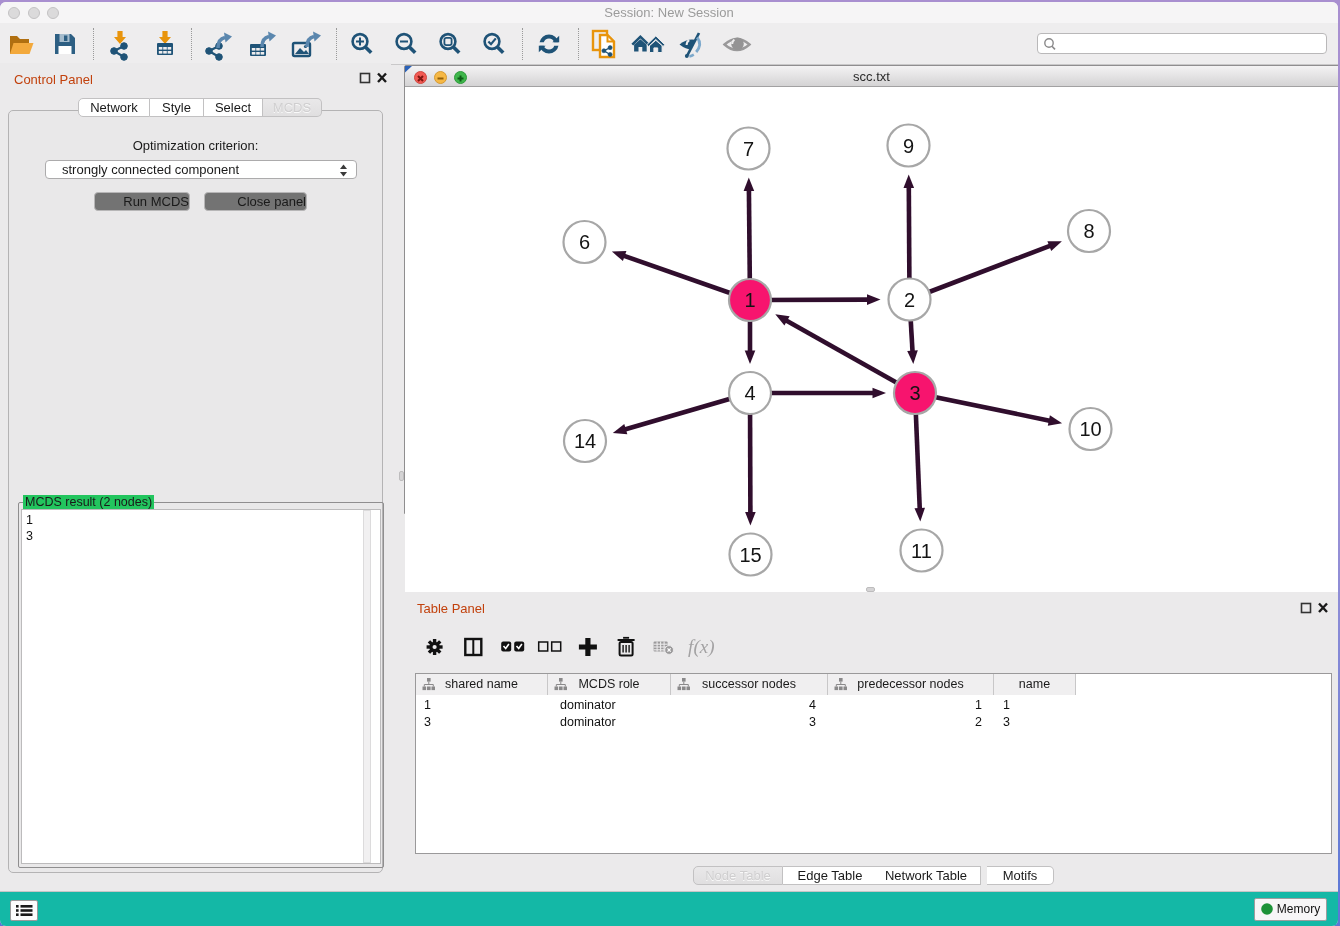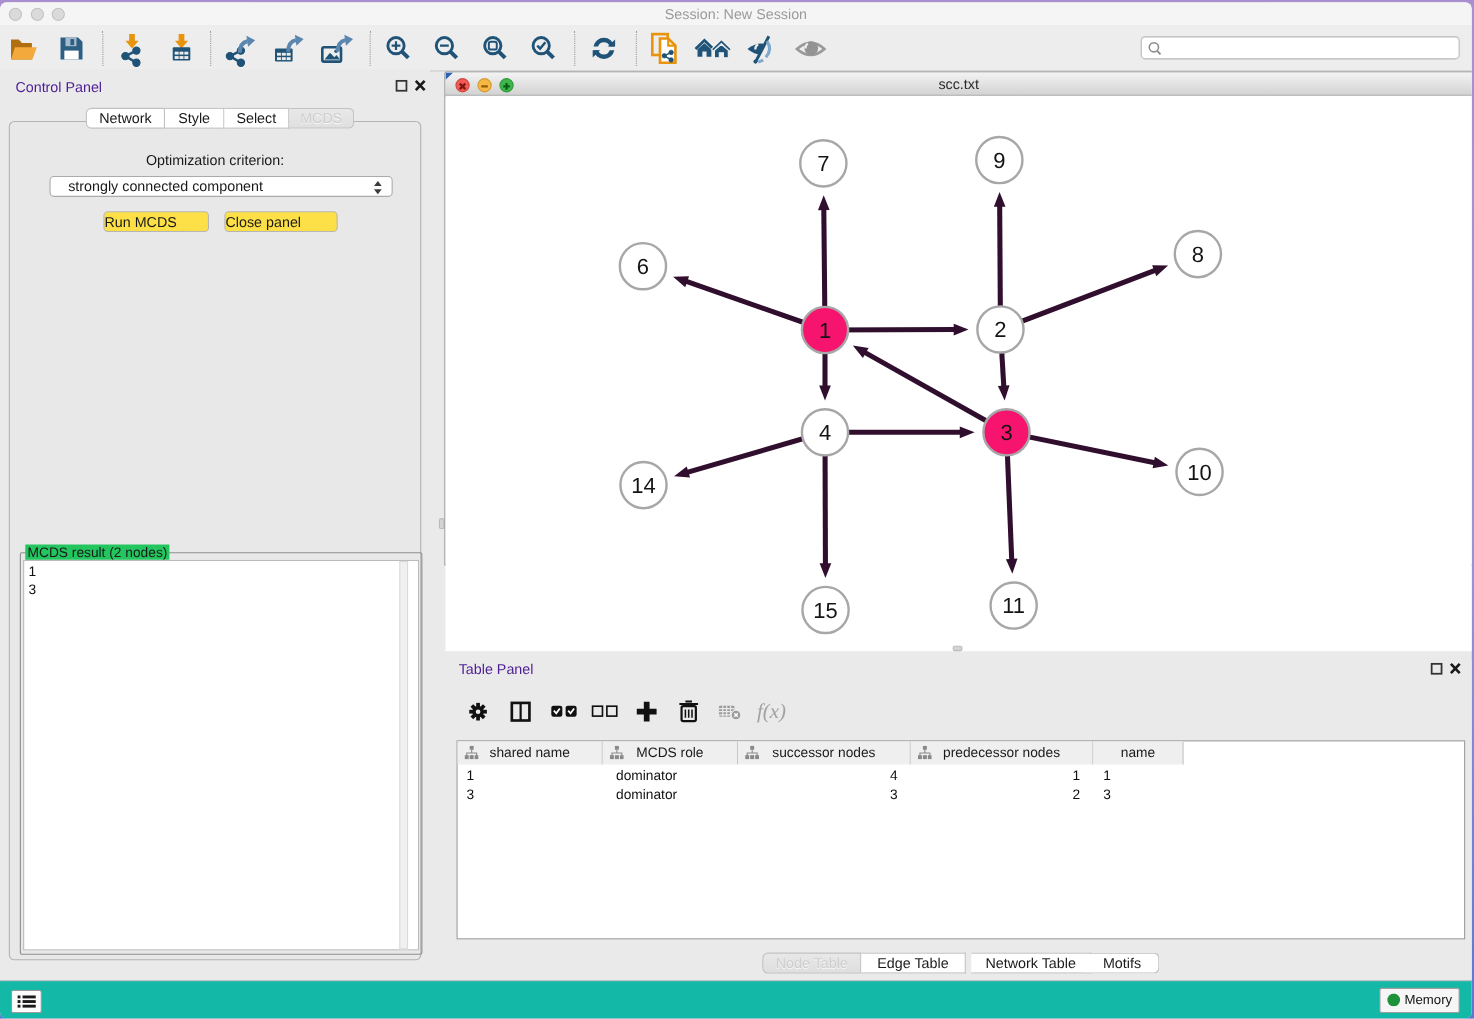--- a/index.html
+++ b/index.html
@@ -11,33 +11,33 @@
 #titlebar{position:absolute;left:0;top:0;width:100%;height:21px;background:#f6f5f6;}
 #titlebar .tl{position:absolute;top:4.5px;width:12px;height:12px;border-radius:50%;
  background:#dbdadb;border:1px solid #c3c2c3}
 #title{position:absolute;top:3px;width:100%;text-align:center;font-size:13px;color:#9b9b9b}
 #toolbar{position:absolute;left:0;top:21px;width:100%;height:42px;background:#eeedee;
  border-bottom:1px solid #c9c8c9}
 .tsep{position:absolute;top:5px;height:32px;width:0;border-left:1px dotted #9a9a9a}
 #search{position:absolute;left:1037px;top:10px;width:290px;height:21px;background:#fff;
  border:1px solid #b9b8b9;border-radius:4px}
 #cp{position:absolute;left:0;top:61px;width:391px;height:828px;background:#ebeaeb}
-.ptitle{font-size:13px;color:#4c1d95}
+.ptitle{font-size:13px;color:#c2410c}
 #cp-tabs{position:absolute;top:35px;left:78px;height:19px;z-index:3}
 .tab{position:absolute;top:0;height:19px;background:#fff;border:1px solid #c2c1c2;
  font-size:13px;color:#1a1a1a;text-align:center;line-height:18px}
 .tab.sel{background:linear-gradient(#e9e8e9,#e0dfe0);color:#cfcecf;
  text-shadow:0 1px 0 #fafafa}
 #cp-panel{position:absolute;left:8px;top:47px;width:375px;height:763px;
  background:#e9e8e9;border:1px solid #b4b3b4;border-radius:5px}
 #combo{position:absolute;left:36px;top:49px;width:312px;height:19px;background:#fff;
  border:1px solid #acabac;border-radius:4px;font-size:13px;color:#1a1a1a;
  line-height:17px;padding-left:16px}
-.btn{position:absolute;height:19px;background:#fde047;border:1px solid #b7b6b7;
- border-radius:4px;font-size:13px;color:#1a1a1a;text-align:left;line-height:17px}
+.btn{position:absolute;height:19px;background:#737373;border:1px solid #b7b6b7;
+ border-radius:4px;font-size:13px;color:#1a1a1a;text-align:right;line-height:17px}
 #grp{position:absolute;left:9px;top:391px;width:366px;height:366px;
  border:1px solid #8f8e8f;border-radius:2px}
 #grp-leg{position:absolute;left:4px;top:-8px;background:#22c55e;padding:0 2px;
  font-size:12.5px;color:#1a1a1a}
 #grp-ta{position:absolute;left:2px;top:6px;width:360px;height:355px;background:#fff;
  border:1px solid #bcbbbc;font-size:12.5px;color:#111;line-height:16px;padding:2px 0 0 4px}
 #grp-sb{position:absolute;right:12px;top:7px;width:8px;height:353px;background:#f1f0f1;
  border:1px solid #dcdbdc}
 #vsplit{position:absolute;left:399px;top:469px;width:5px;height:10px;background:#d5d4d5;
  border:1px solid #bdbcbd;border-radius:2px}
@@ -468,21 +468,21 @@
 <div class="td" style="left:8px;top:39.5px">3</div>
         <div class="td" style="left:144px;top:39.5px">dominator</div>
         <div class="td" style="left:255px;top:39.5px;width:145px;text-align:right">3</div>
         <div class="td" style="left:412px;top:39.5px;width:154px;text-align:right">2</div>
         <div class="td" style="left:587px;top:39.5px">3</div>
 
     </div>
     <div id="tp-tabs">
       <div class="tab sel" style="left:0;width:90px;border-radius:5px 0 0 5px">Node Table</div>
       <div class="tab" style="left:90px;width:95px;border-left:none">Edge Table</div>
-      <div class="tab" style="left:190px;width:109px;border-left:none">Network Table</div>
+      <div class="tab" style="left:179px;width:109px;border-left:none">Network Table</div>
       <div class="tab" style="left:294px;width:67px;border-left:none;border-radius:0 5px 5px 0">Motifs</div>
     </div>
   </div>
 
   <div id="status">
     <div id="listb"><svg width="26" height="19">
           <g fill="#1a1a1a">
             <rect x="5" y="4" width="2.6" height="2.6"></rect>
             <rect x="5" y="8.2" width="2.6" height="2.6"></rect>
             <rect x="5" y="12.4" width="2.6" height="2.6"></rect>

